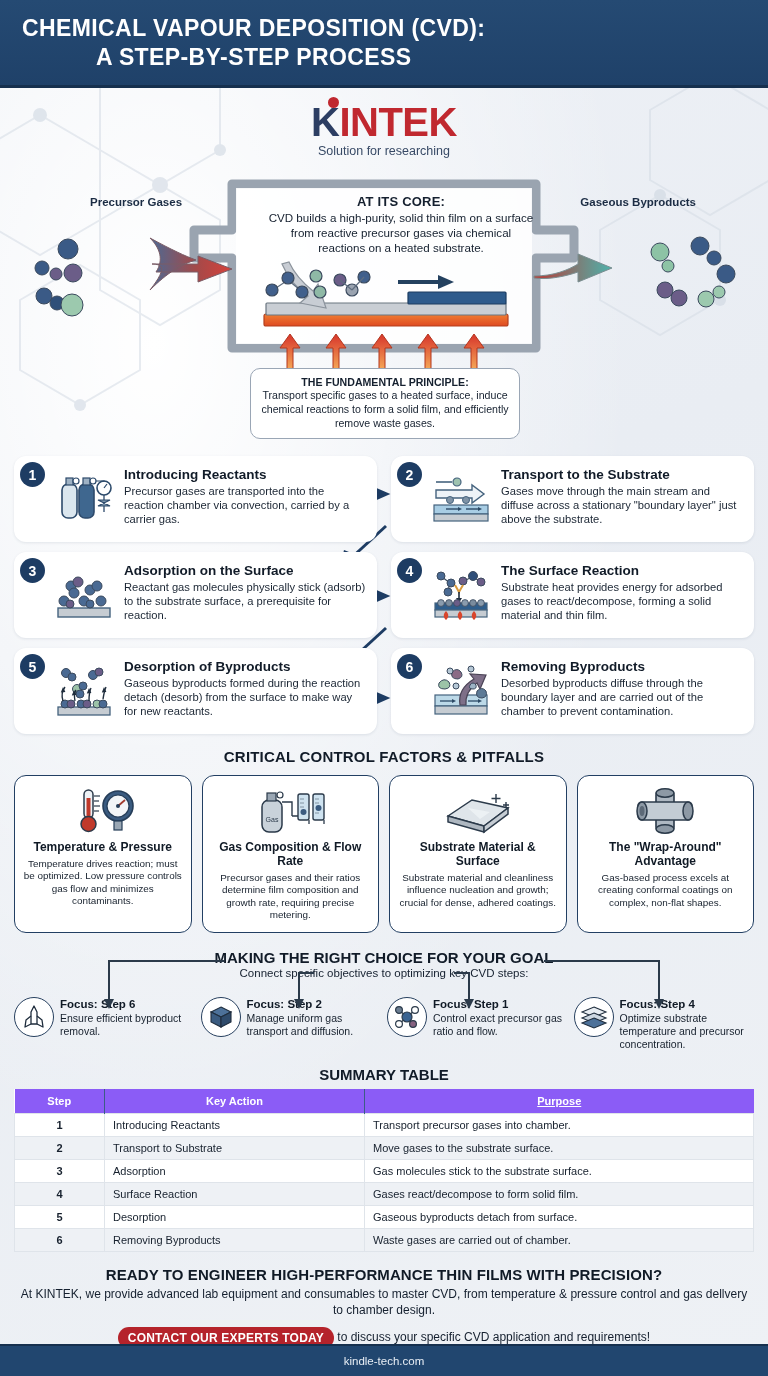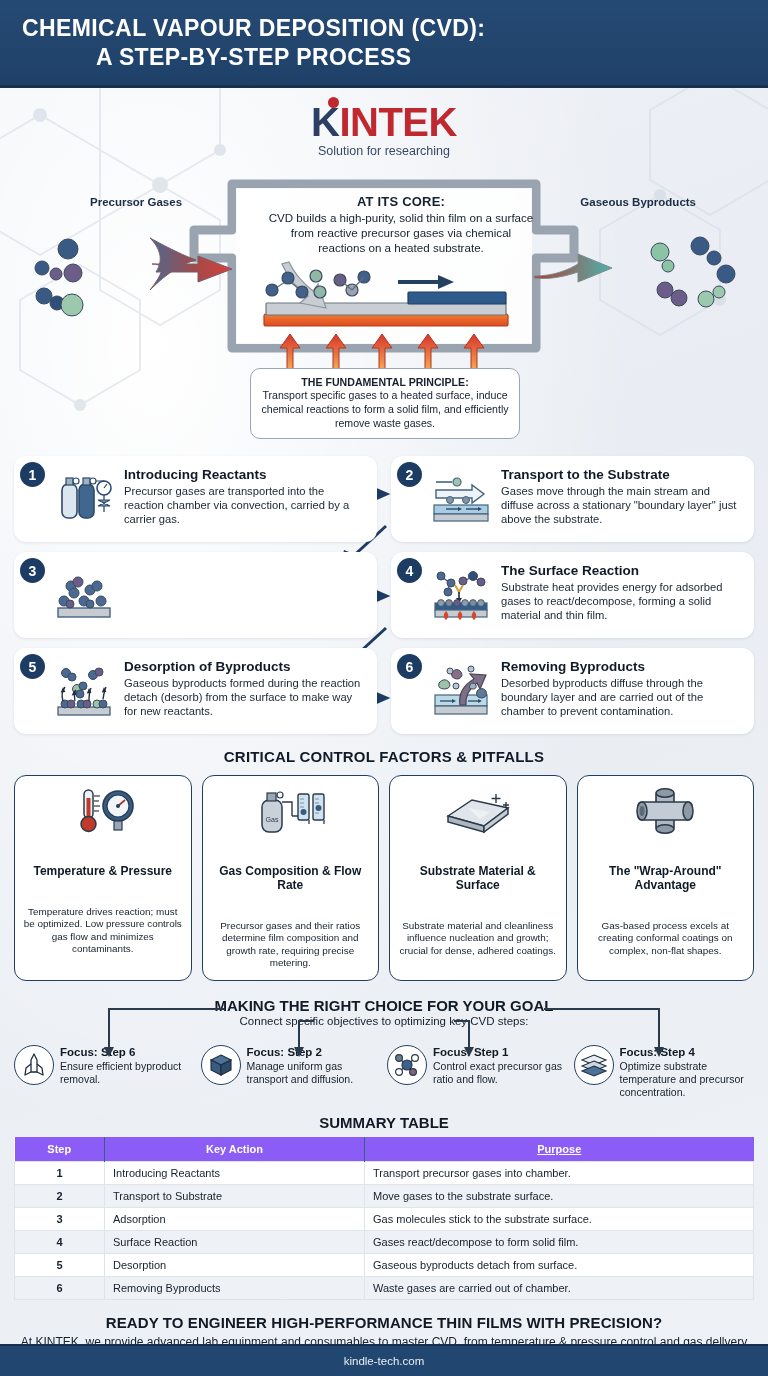--- a/index.html
+++ b/index.html
@@ -190,21 +190,21 @@
     grid-template-columns: repeat(4, 1fr);
     gap: 10px;
   }
   .factor-card {
     background:#fff;
     border: 1.6px solid #223f63;
     border-radius: 12px;
     padding: 9px 7px 10px;
     text-align:center;
     min-height: 146px;
-    display:flex; flex-direction:column; align-items:center;gap:24px;
+    display:flex; flex-direction:column; align-items:center;
   }
   .factor-icon { height: 52px; display:flex; align-items:center; justify-content:center; }
   .factor-title {
     font-size: 12px; font-weight:bold; color:#101a26; line-height:1.16; margin-top:4px;
   }
   .factor-desc {
     font-size: 9.9px; color:#16202d; line-height:1.26; margin-top:3px;
   }
 
   
@@ -514,20 +514,24 @@
             <circle cx="21" cy="25" r="5" fill="#4a6a93"></circle>
             <circle cx="37" cy="22" r="5" fill="#4a6a93"></circle>
               <circle cx="44" cy="18" r="5" fill="#4a6a93"></circle>
             <circle cx="11" cy="33" r="5" fill="#4a6a93"></circle>
               <circle cx="17" cy="36" r="4" fill="#6b5d88"></circle>
             <circle cx="31" cy="33" r="5" fill="#4a6a93"></circle>
               <circle cx="37" cy="36" r="4" fill="#4a6a93"></circle>
             <circle cx="48" cy="33" r="5" fill="#4a6a93"></circle>
           </g>
         </svg>
+      </div>
+      <div class="step-txt">
+        <div class="step-title">Adsorption on the Surface</div>
+        <div class="step-desc">Reactant gas molecules physically stick (adsorb) to the substrate surface, a prerequisite for reaction.</div>
       </div>
     </div>
 
     <div class="step-card">
       <div class="step-num">4</div>
       <div class="step-icon">
         <svg width="62" height="54" viewBox="0 0 62 54">
           <g stroke="#3b4a5e" stroke-width="1.1" fill="none">
             <line x1="12" y1="10" x2="20" y2="16"></line>
               <line x1="20" y1="16" x2="18" y2="24"></line>

